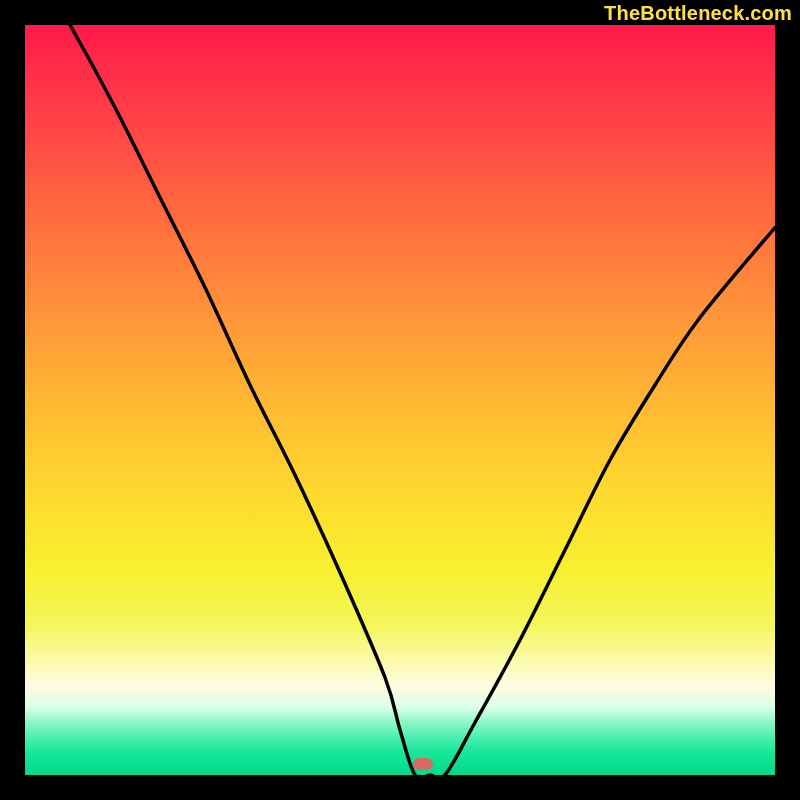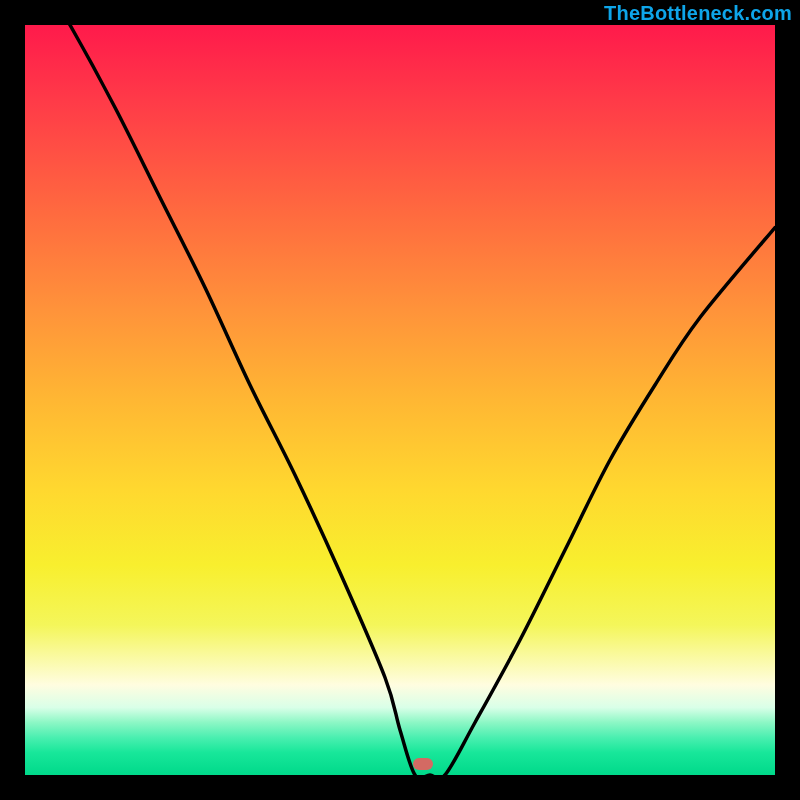--- a/index.html
+++ b/index.html
@@ -14,21 +14,21 @@
   .frame {
     position: relative;
     width: 800px;
     height: 800px;
     background: #000;
   }
   .watermark {
     position: absolute;
     top: 2px;
     right: 8px;
-    color: #0ea5e9;
+    color: #fde047;
     font-size: 20px;
     font-weight: 600;
     letter-spacing: 0.2px;
     z-index: 5;
   }
   .plot-area {
     position: absolute;
     left: 25px;
     top: 25px;
     width: 750px;

